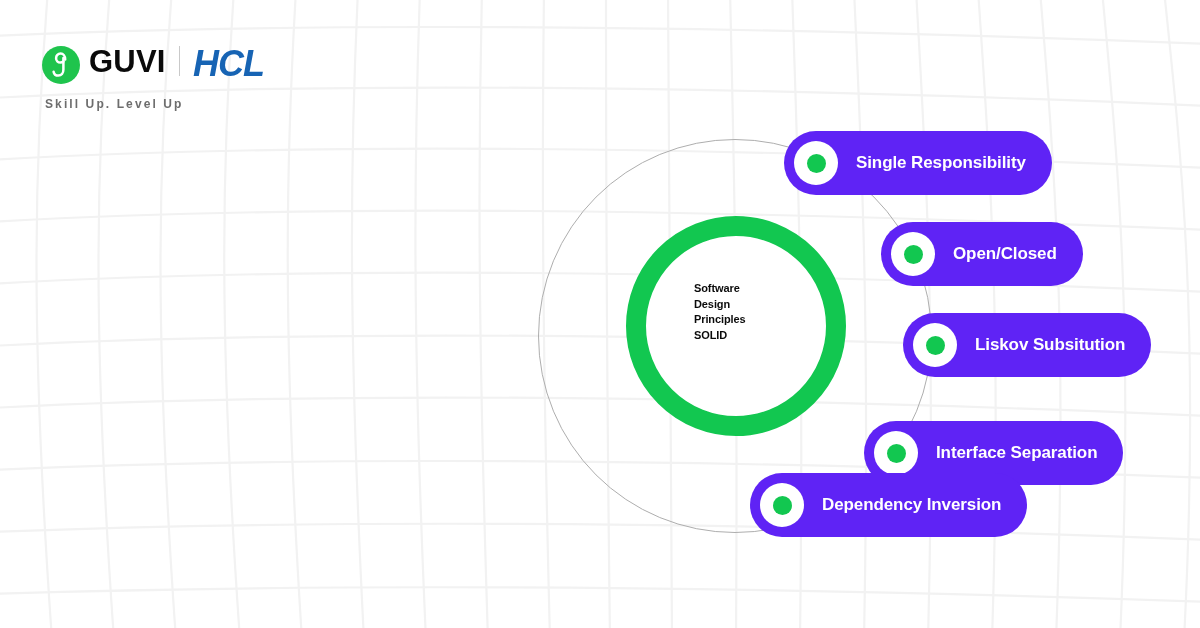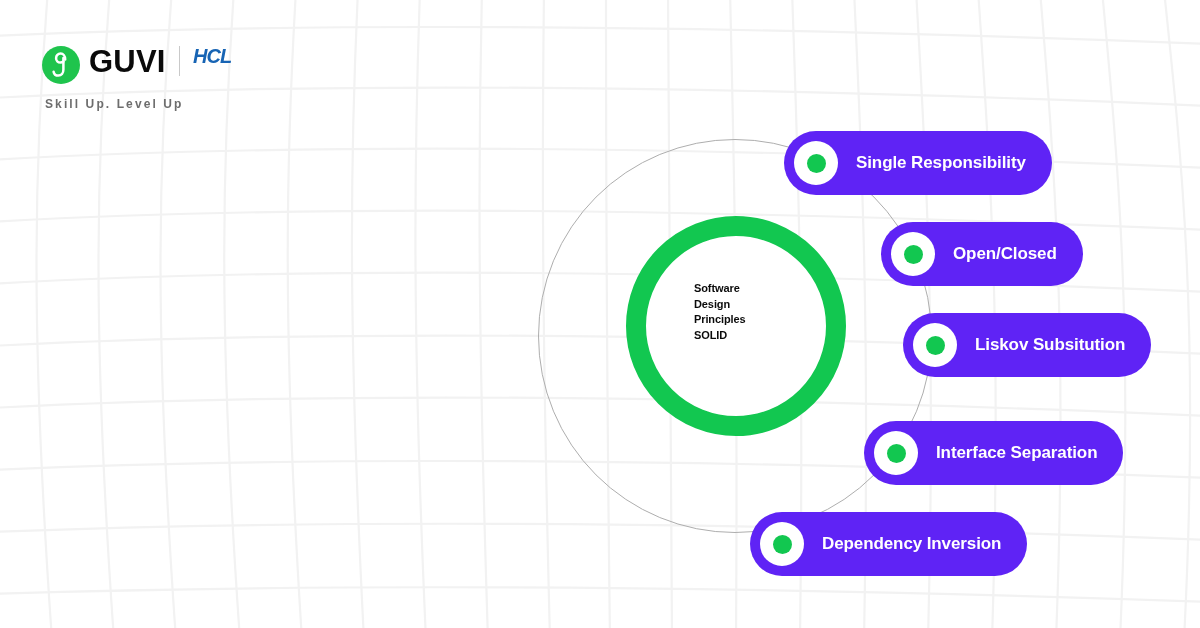--- a/index.html
+++ b/index.html
@@ -54,21 +54,21 @@
     line-height: 1;
   }
   .brand-divider {
     width: 1.5px;
     height: 30px;
     background: #c9c9c9;
     margin: 0 13px 0 13px;
     flex: 0 0 auto;
   }
   .hcl-word {
-    font-size: 20px;
+    font-size: 36px;
     font-weight: 700;
     font-style: italic;
     letter-spacing: -1px;
     color: #1764b4;
     line-height: 1;
   }
   .brand-tagline {
     margin-top: 7px;
     margin-left: 3px;
     font-size: 12px;
@@ -165,21 +165,21 @@
     font-weight: 700;
     letter-spacing: -0.1px;
     color: #ffffff;
     white-space: nowrap;
   }
 
   .pill-1 { left: 784px;  top: 131px; }
   .pill-2 { left: 881px;  top: 222px; }
   .pill-3 { left: 903px;  top: 313px; }
   .pill-4 { left: 864px;  top: 404px; margin-top: 17px; }
-  .pill-5 { left: 750px;  top: 512px; }
+  .pill-5 { left: 750px;  top: 473px; }
 </style>
 </head>
 <body>
 
 <div class="canvas">
 
   <svg class="bg-grid" width="1200" height="628" viewBox="0 0 1200 628" aria-hidden="true">
     <g stroke="#f2f2f2" stroke-width="2.2" fill="none">
 
       <path d="M 48 -10 C 34 160, 30 330, 52 640"></path>

